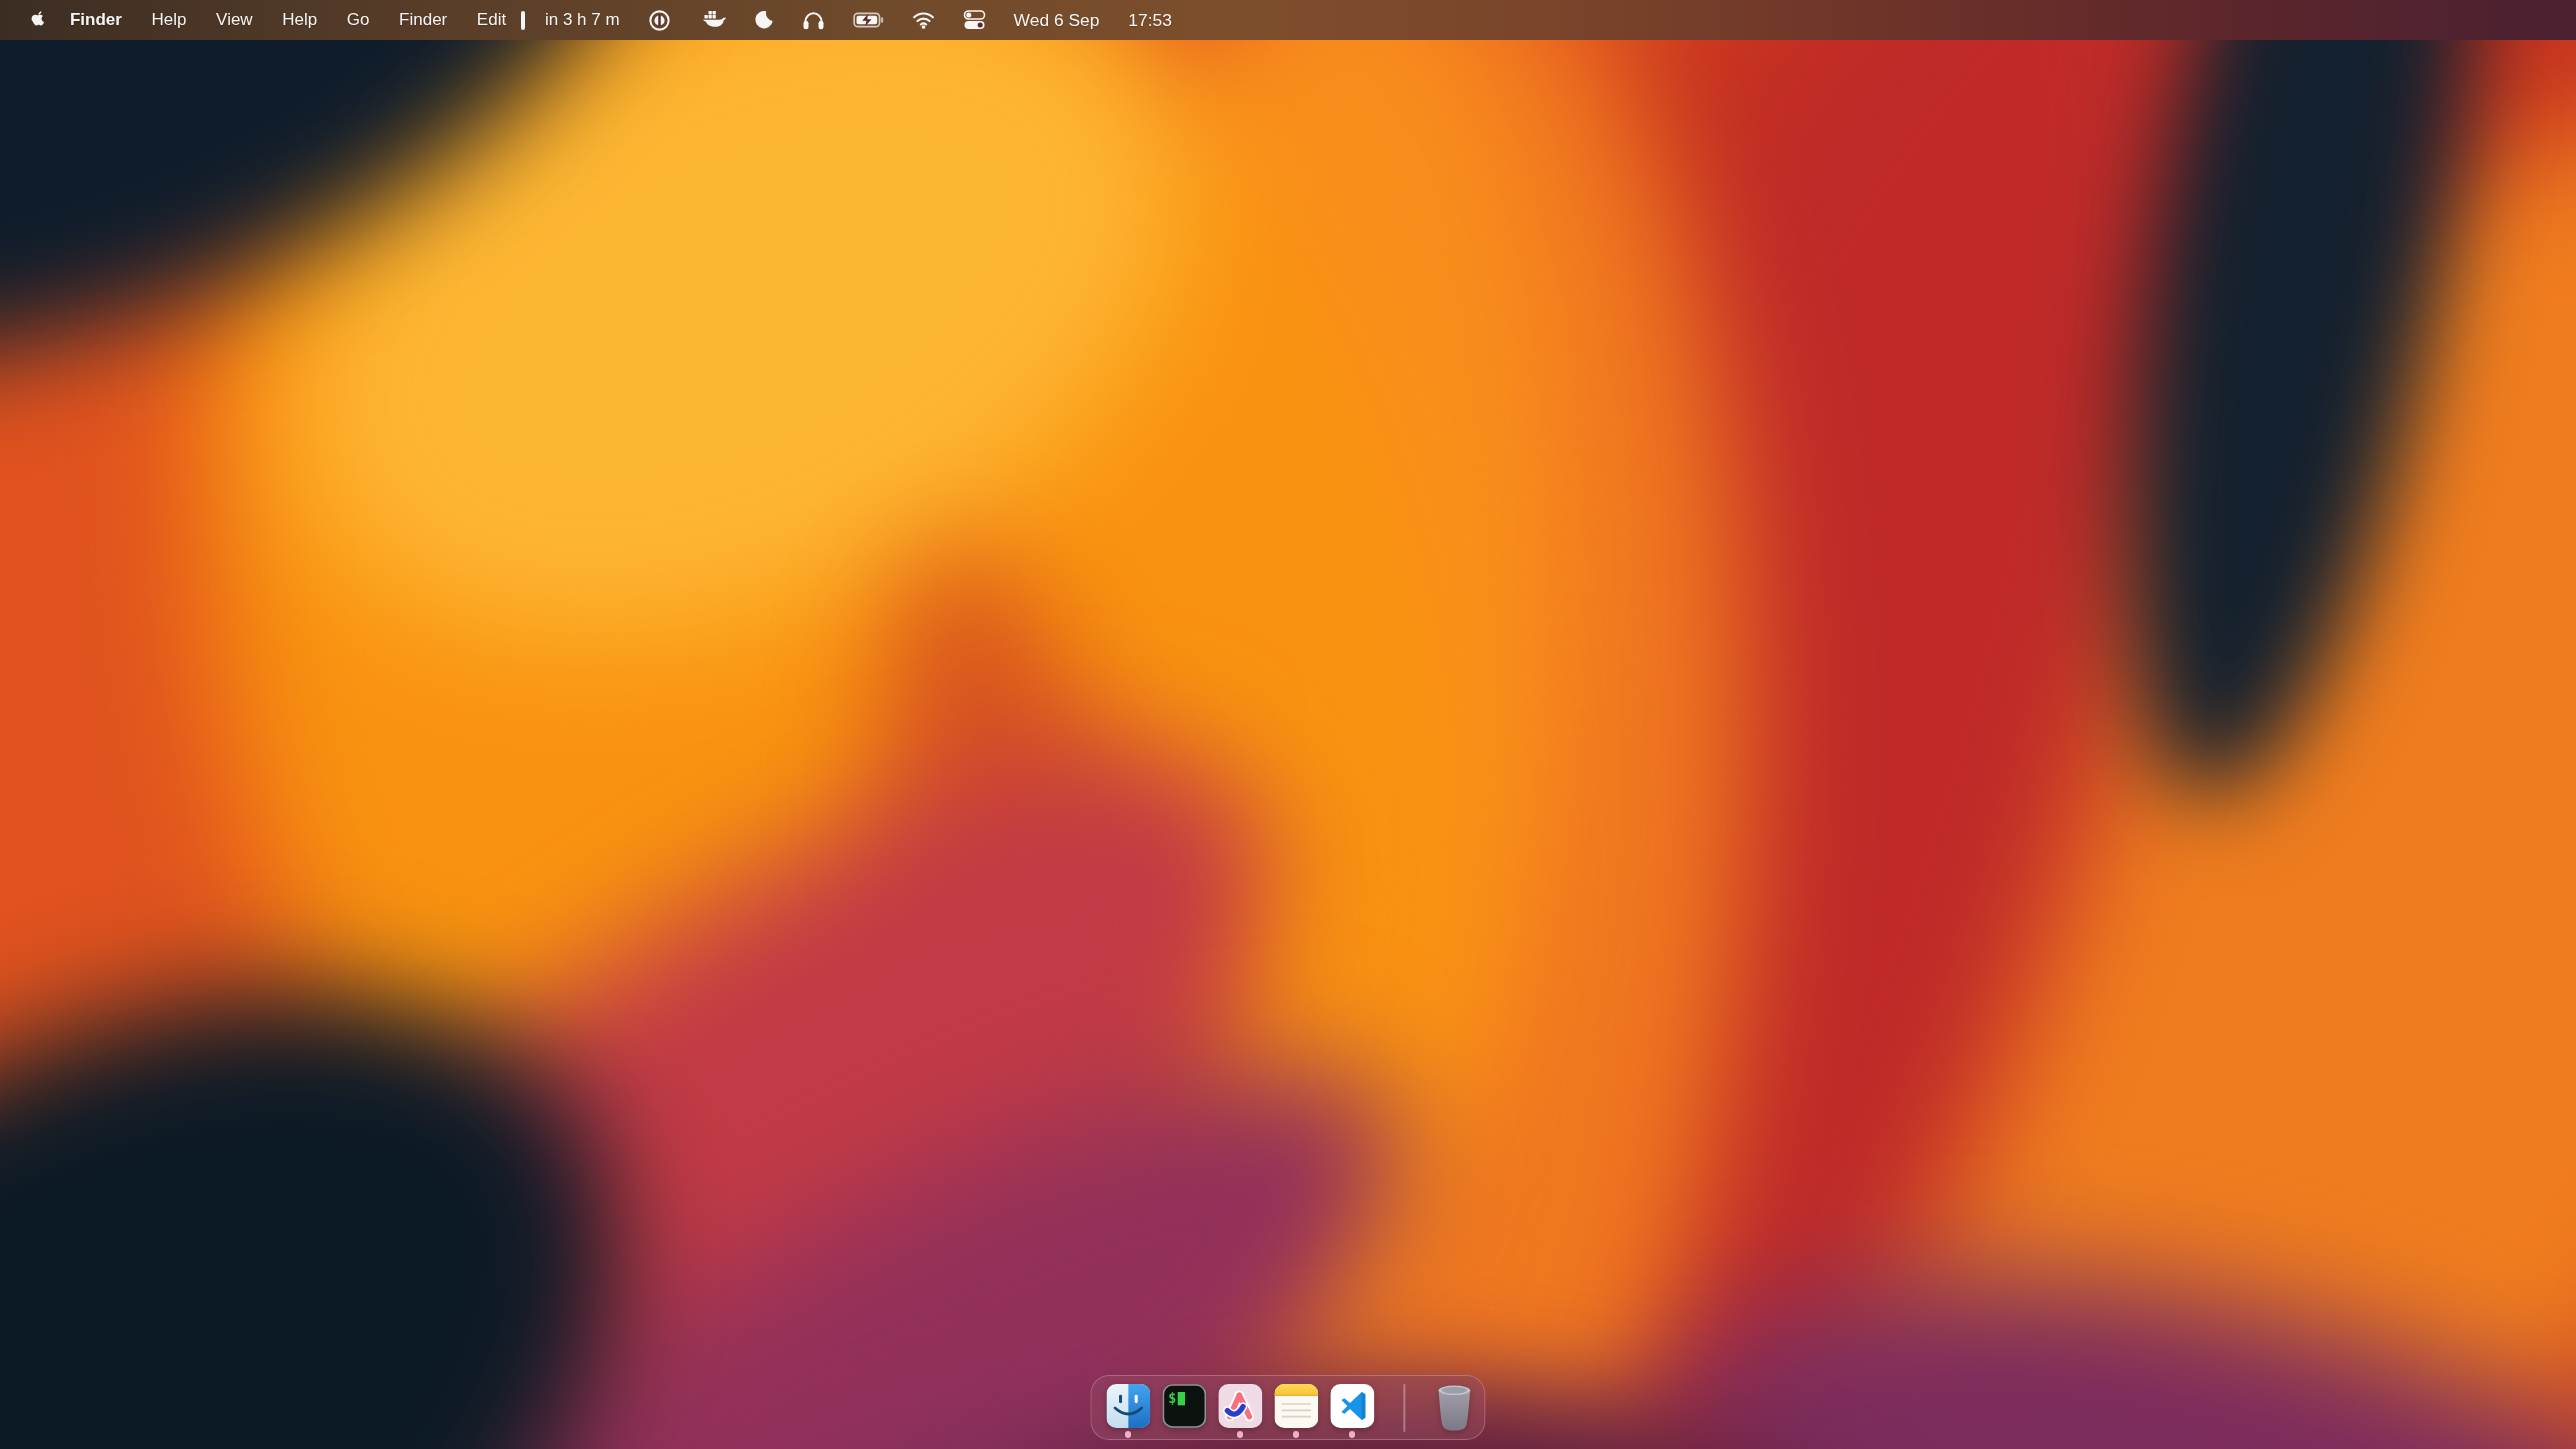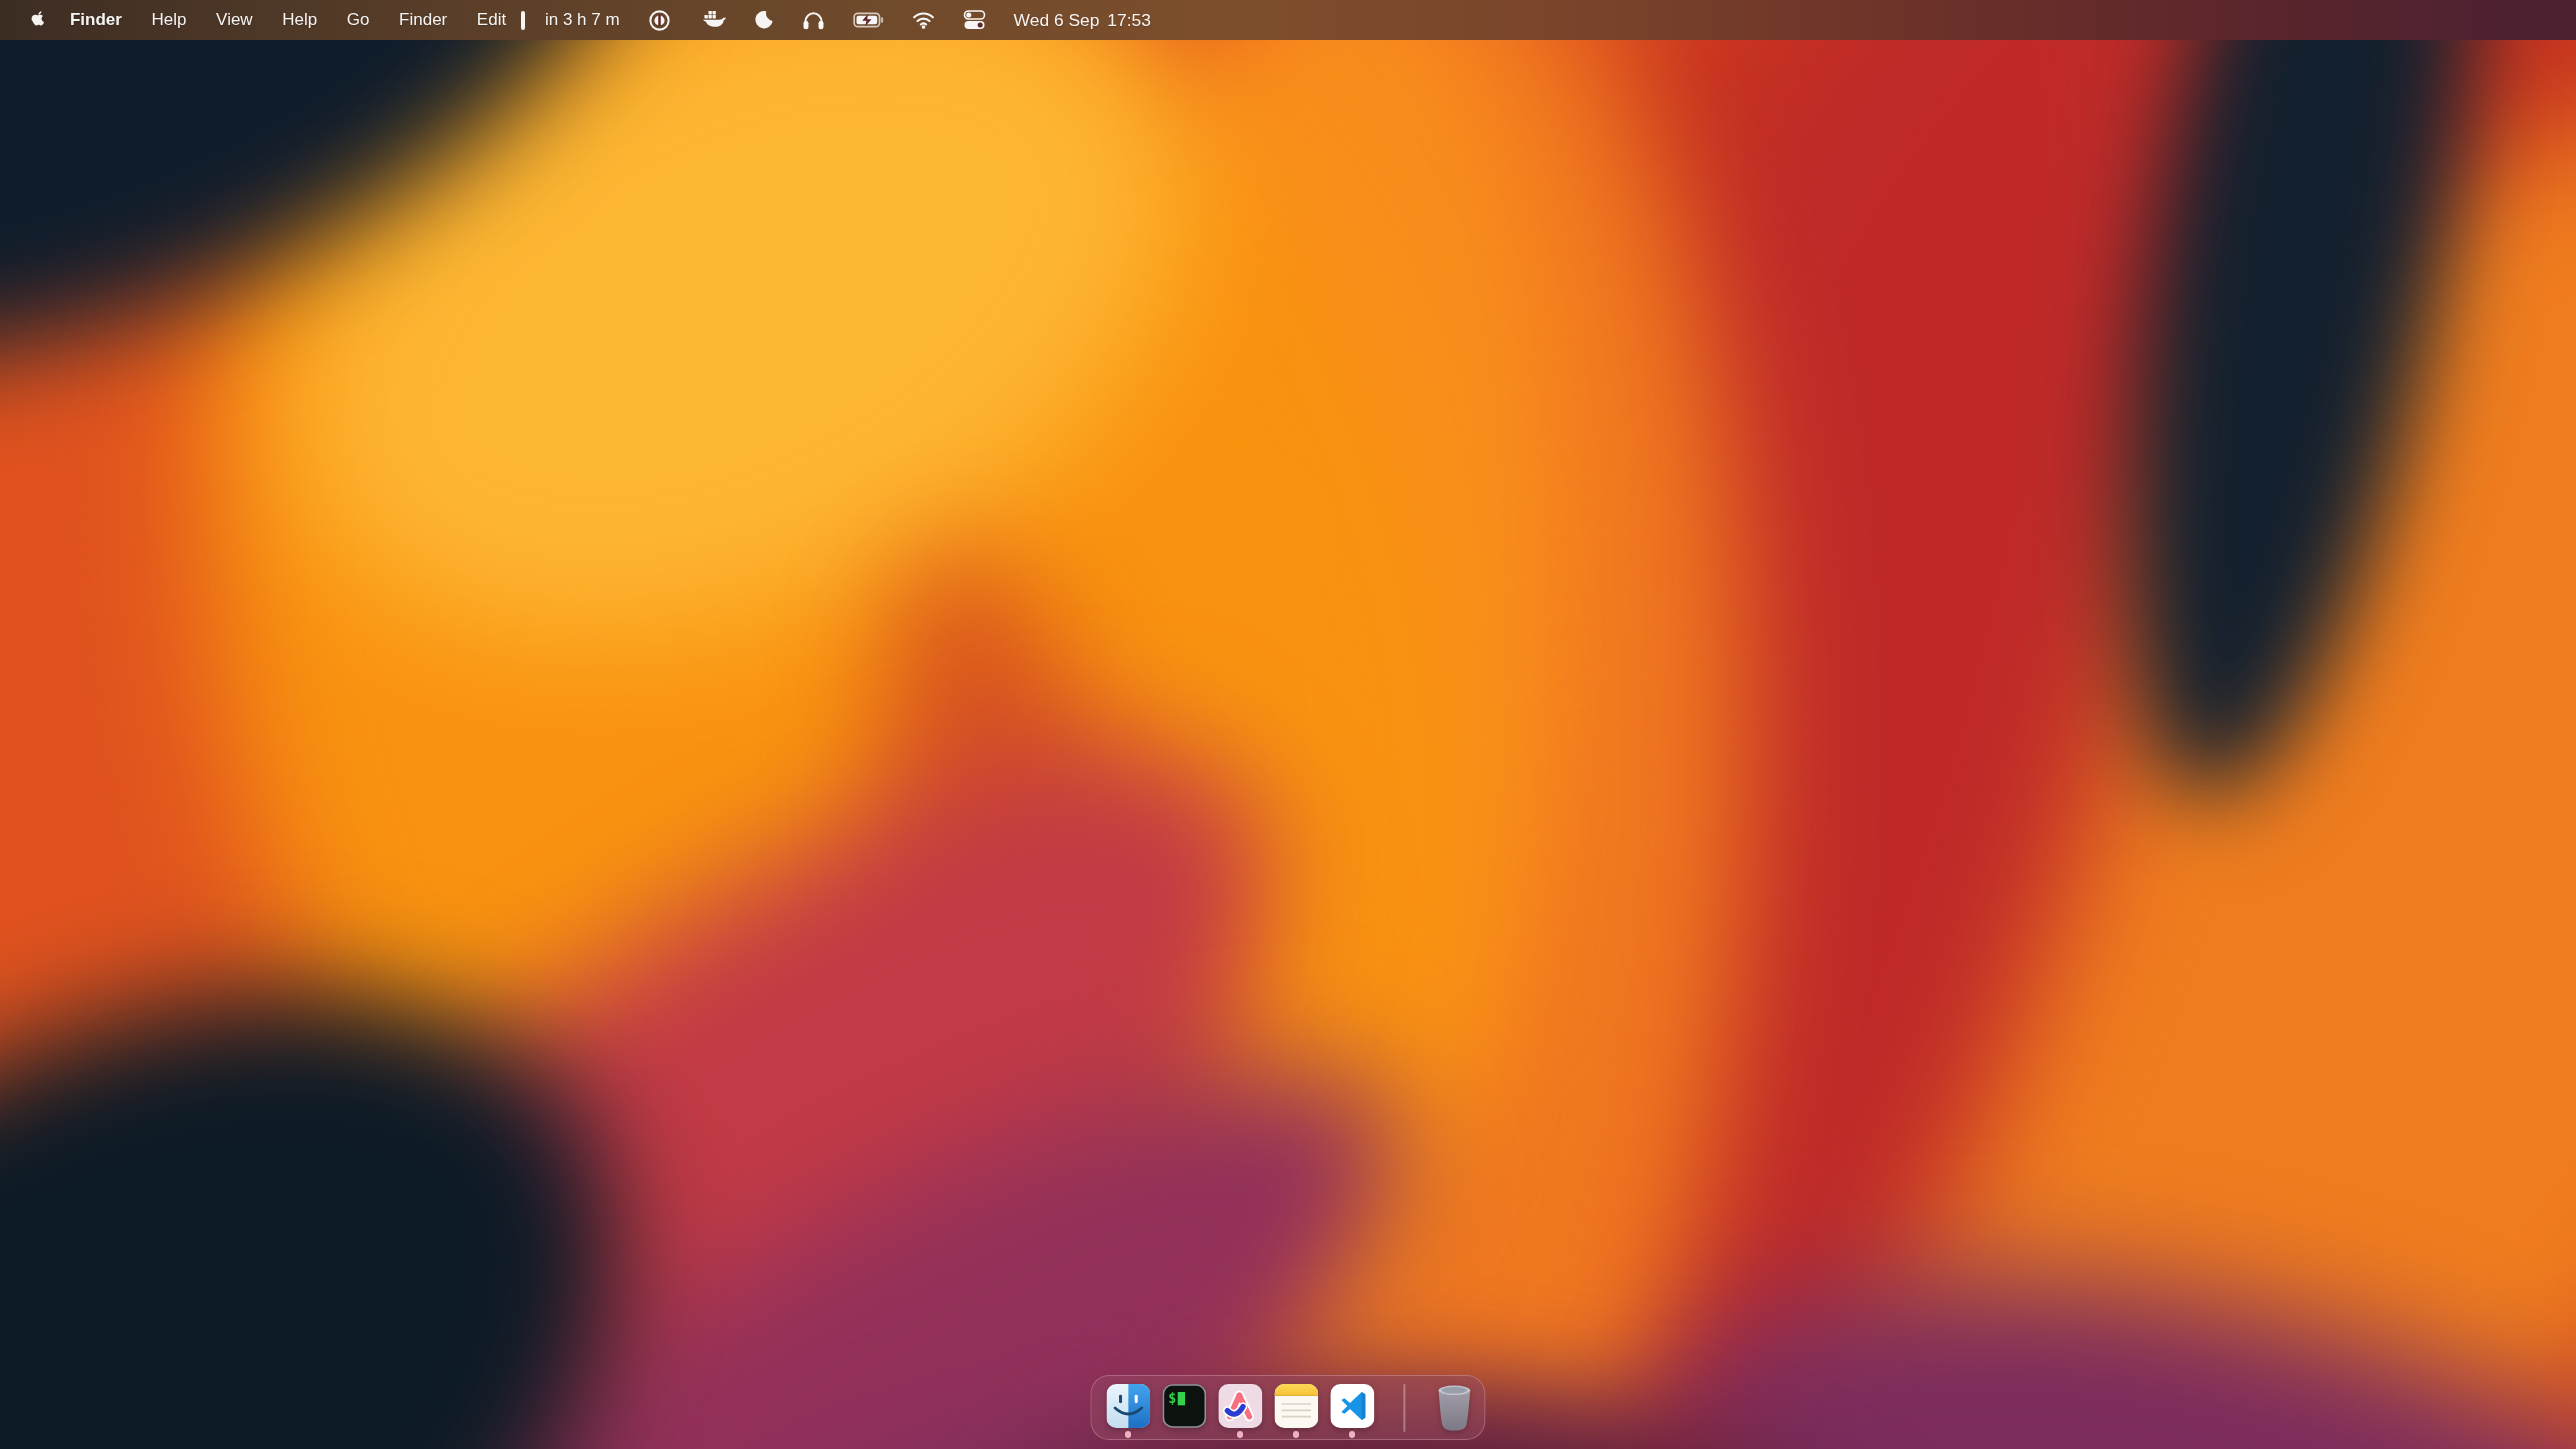--- a/index.html
+++ b/index.html
@@ -47,21 +47,21 @@
   .apple-wrap svg { width:14.8px; height:17.4px; fill:rgba(255,255,255,.95); }
   .menu-list { display:flex; align-items:center; height:100%; margin-left:5.4px; }
   .menu-item { padding:0 14.8px; line-height:32px; white-space:nowrap; }
   .menu-item.app-name { font-weight:700; }
 
   .menubar-right { display:flex; align-items:center; gap:28px; height:100%; }
   .tray-item { display:flex; align-items:center; gap:20px; height:100%; }
   .tray-item svg { display:block; }
   .vbar { width:4px; height:19px; border-radius:2px; background:rgba(255,255,255,.95); }
   .tray-text { font-size:17px; white-space:nowrap; }
-  .clock { display:flex; align-items:center; gap:8px; font-size:17.4px; white-space:nowrap; }
+  .clock { display:flex; align-items:center; gap:29px; font-size:17.4px; white-space:nowrap; }
 
   
   .dock {
     position:absolute; left:50%; bottom:9.4px; transform:translateX(-50%);
     height:65px; display:flex; align-items:flex-start;
     padding:8.7px 10.7px 0 14.8px; gap:12px;
     background:var(--c-dock_tint,rgba(150,78,102,.42));
     border:1.3px solid var(--c-dock_border,rgba(255,214,224,.28));
     border-radius:19px;
     backdrop-filter:blur(16px); -webkit-backdrop-filter:blur(16px);

